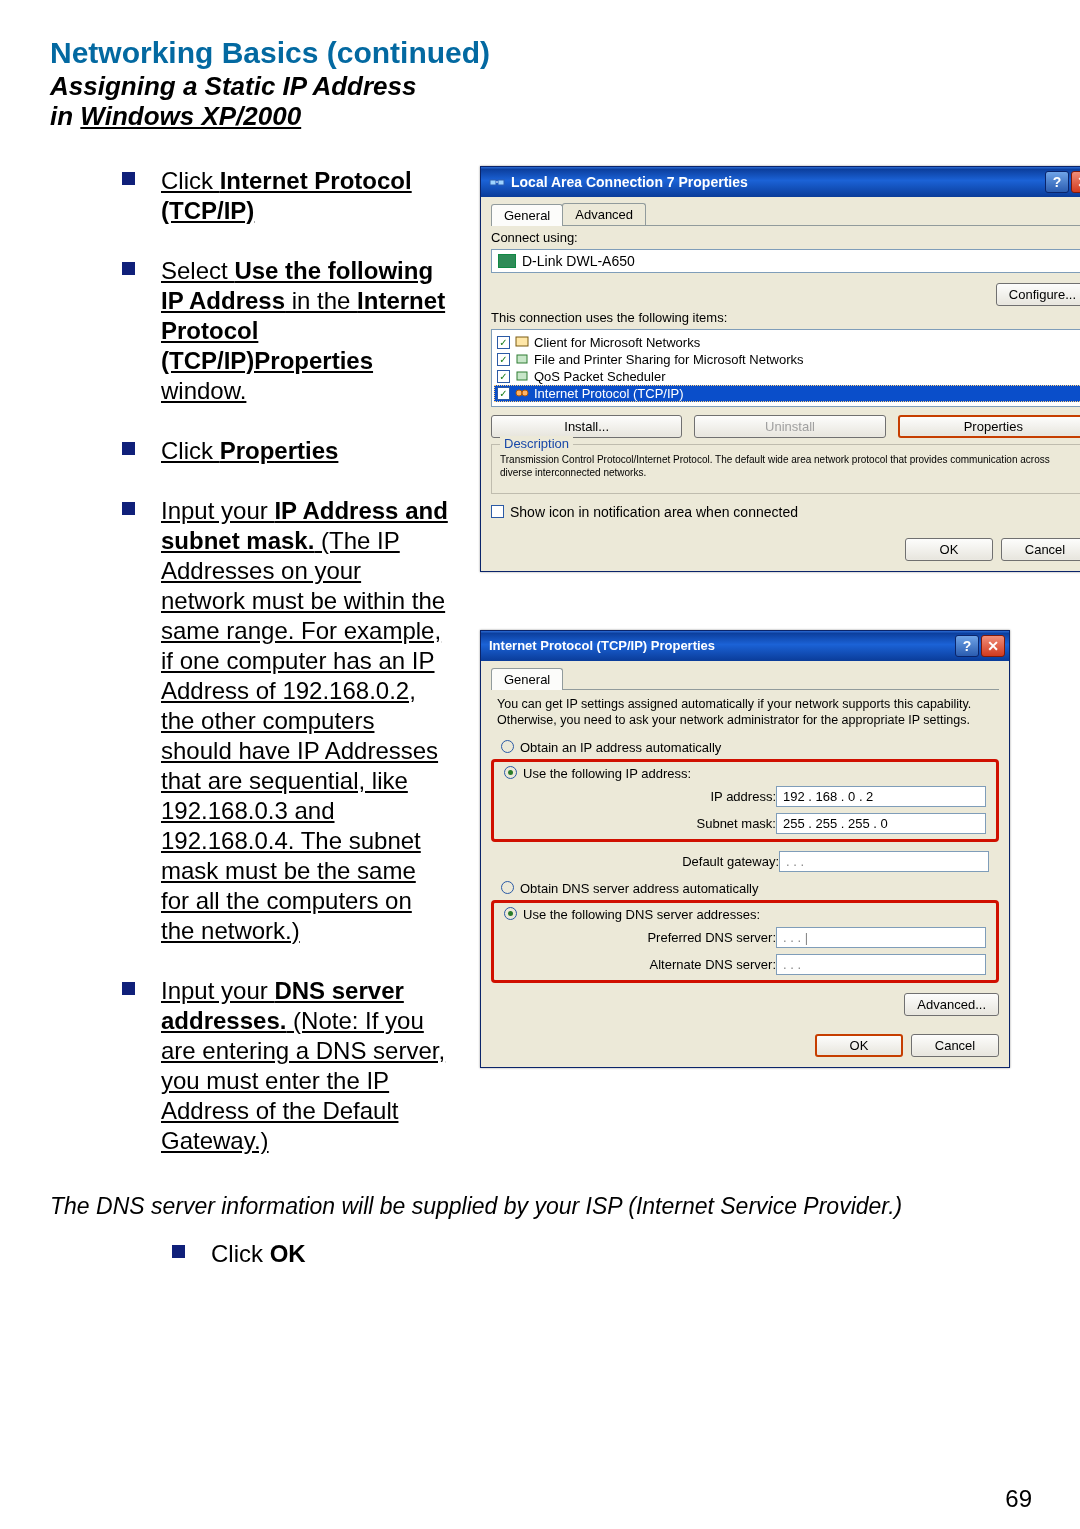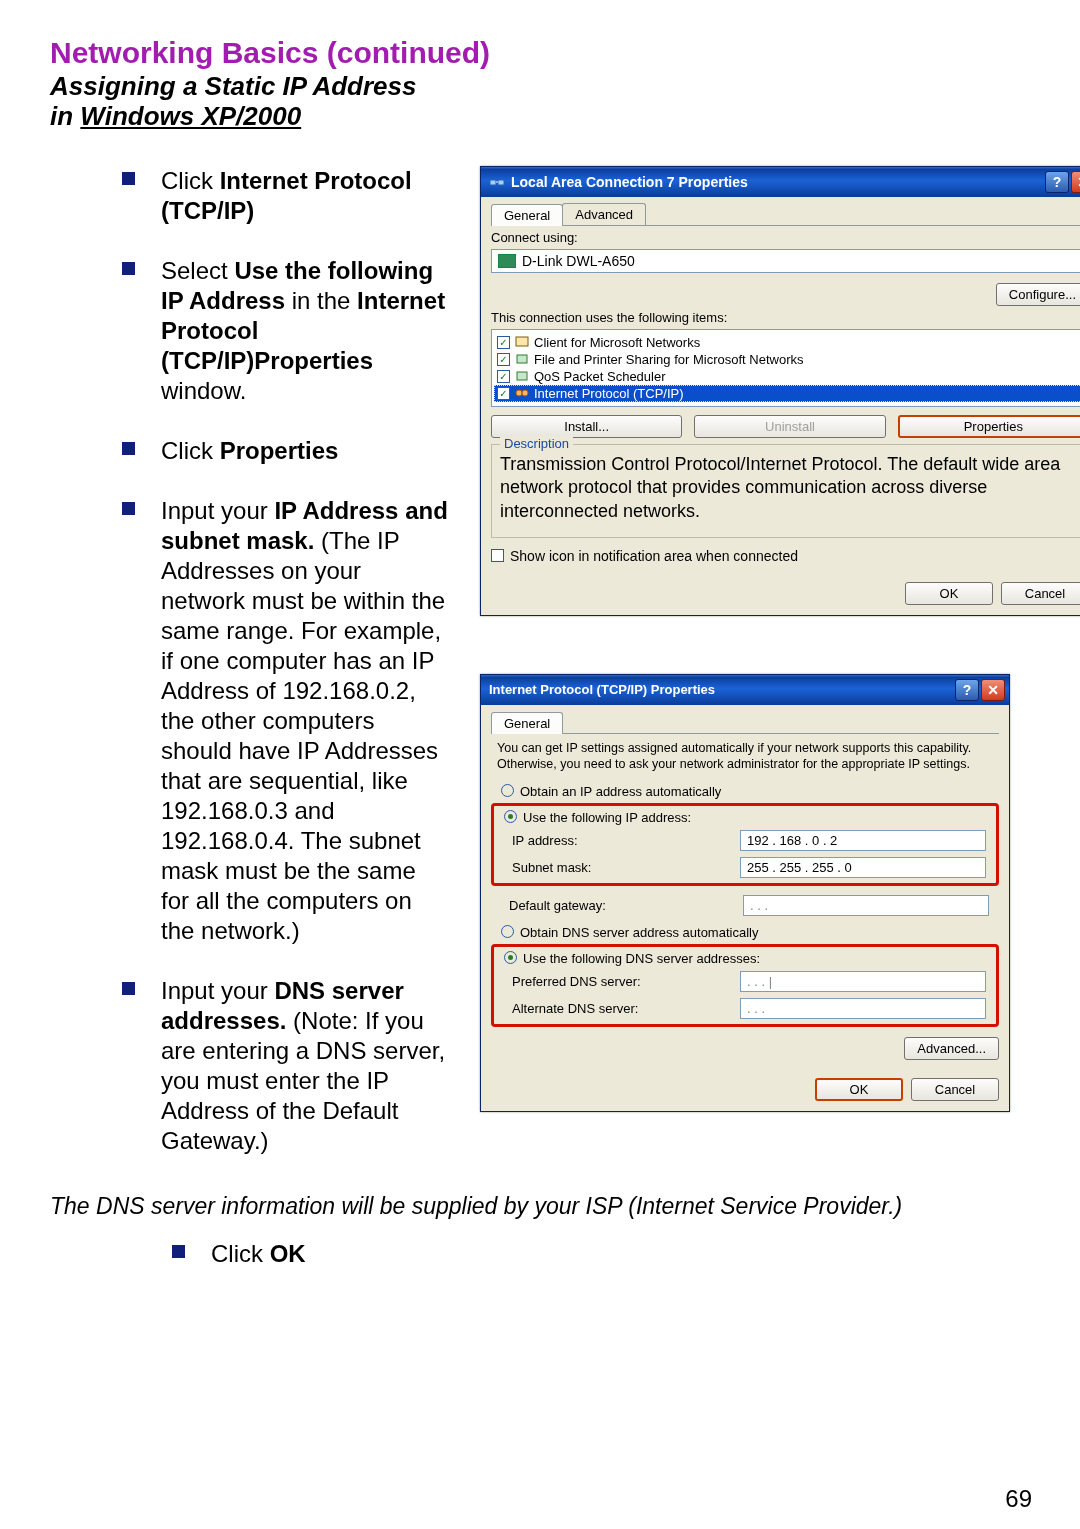--- a/index.html
+++ b/index.html
@@ -6,35 +6,35 @@
   body {
     font-family: Arial, Helvetica, sans-serif;
     background: #fff;
     width: 1080px;
     height: 1529px;
     padding: 36px 42px 20px 50px;
     position: relative;
     color: #000;
   }
   .page-title {
-    color: #a21caf;
+    color: #0369a1;
     font-size: 30px;
     font-weight: bold;
     margin-bottom: 2px;
   }
   .page-subtitle {
     font-style: italic;
     font-weight: bold;
     font-size: 26px;
     line-height: 1.15;
     margin-bottom: 34px;
   }
   .page-subtitle .underline { text-decoration: underline; }
   .layout { display: flex; gap: 30px; }
-  .col-instructions { width: 400px; padding-left: 72px; }
+  .col-instructions { width: 400px; padding-left: 72px; text-decoration: underline; }
   .col-screens { width: 540px; display: flex; flex-direction: column; gap: 58px; padding-top: 0; }
   .bullet-item { display: flex; align-items: flex-start; margin-bottom: 30px; }
   .bullet-square {
     width: 13px; height: 13px; background: #10207a; flex-shrink: 0;
     margin-top: 6px; margin-right: 26px;
   }
   .bullet-text { font-size: 24px; line-height: 1.25; }
   .bullet-text b { font-weight: bold; }
   .note-italic {
     font-style: italic; font-size: 23px; line-height: 1.25;
@@ -104,34 +104,34 @@
   .xp-list {
     border:1px solid #7f9db9; background:#fff; padding:4px 2px;
   }
   .xp-list-item { display:flex; align-items:center; gap:4px; padding:1px 3px; font-size:13px; }
   .xp-list-item.selected { background:#0a4eca; color:#fff; border:1px dotted #ffd27f; padding:0 2px; }
   .xp-check { width:13px; height:13px; border:1px solid #2b5aa5; background:#fff; display:inline-flex; align-items:center; justify-content:center; font-size:10px; color:#1a7c1a; flex-shrink:0; }
   .xp-item-icon { width:16px; height:14px; display:inline-flex; align-items:center; justify-content:center; flex-shrink:0; }
   .xp-item-icon svg { width:16px; height:14px; }
   .xp-groupbox { border:1px solid #bfbcae; padding:6px 8px 8px 8px; margin-top:6px; position:relative; }
   .xp-groupbox-title { position:absolute; top:-9px; left:8px; background:#ece9d8; padding:0 4px; font-size:13px; color:#1848a8; }
-  .desc-text { font-size:18px; line-height:1.3; padding:2px 0 6px 0; }
+  .desc-text { font-size:10px; line-height:1.3; padding:2px 0 6px 0; }
   .xp-row-btns { display:flex; gap:12px; margin-top:8px; }
   .xp-row-btns .xp-btn { flex:1; }
   .xp-footer-btns { display:flex; justify-content:flex-end; gap:8px; margin-top:18px; }
   .xp-footer-btns .xp-btn { min-width:88px; }
 
   
   .xp-window.small { width: 530px; font-size:13px; }
   .xp-radio { width:13px; height:13px; border:1px solid #2b5aa5; border-radius:50%; display:inline-flex; align-items:center; justify-content:center; flex-shrink:0; margin-right:6px; }
   .xp-radio.on::after { content:""; width:5px; height:5px; background:#2a7c2a; border-radius:50%; }
   .radio-row { display:flex; font-size:13px; padding:2px 4px 2px 10px; }
   .radio-row.disabled { color:#000000; }
-  .field-row { display:flex; align-items:center; justify-content:space-between; padding:3px 10px 3px 18px; font-size:13px; }
-  .ip-box { border:1px solid #7f9db9; background:#fff; width:246px; padding:2px 6px; display:flex; justify-content:space-between; }
+  .field-row { display:flex; align-items:center; justify-content:flex-end; padding:3px 10px 3px 18px; font-size:13px; }
+  .ip-box { border:1px solid #7f9db9; background:#fff; width:210px; padding:2px 6px; display:flex; justify-content:space-between; }
   .ip-box.empty { color:#888; }
   .highlight-red { border:3px solid #d01000; border-radius:4px; padding:2px 0; margin:2px 0 6px 0; }
   .xp-info { font-size:12.5px; line-height:1.3; padding: 6px 6px 10px 6px; }
   .section-gap { height:4px; }
 </style>
 </head>
 <body>
 
 <div class="page-title">Networking Basics  (continued)</div>
 <div class="page-subtitle">

